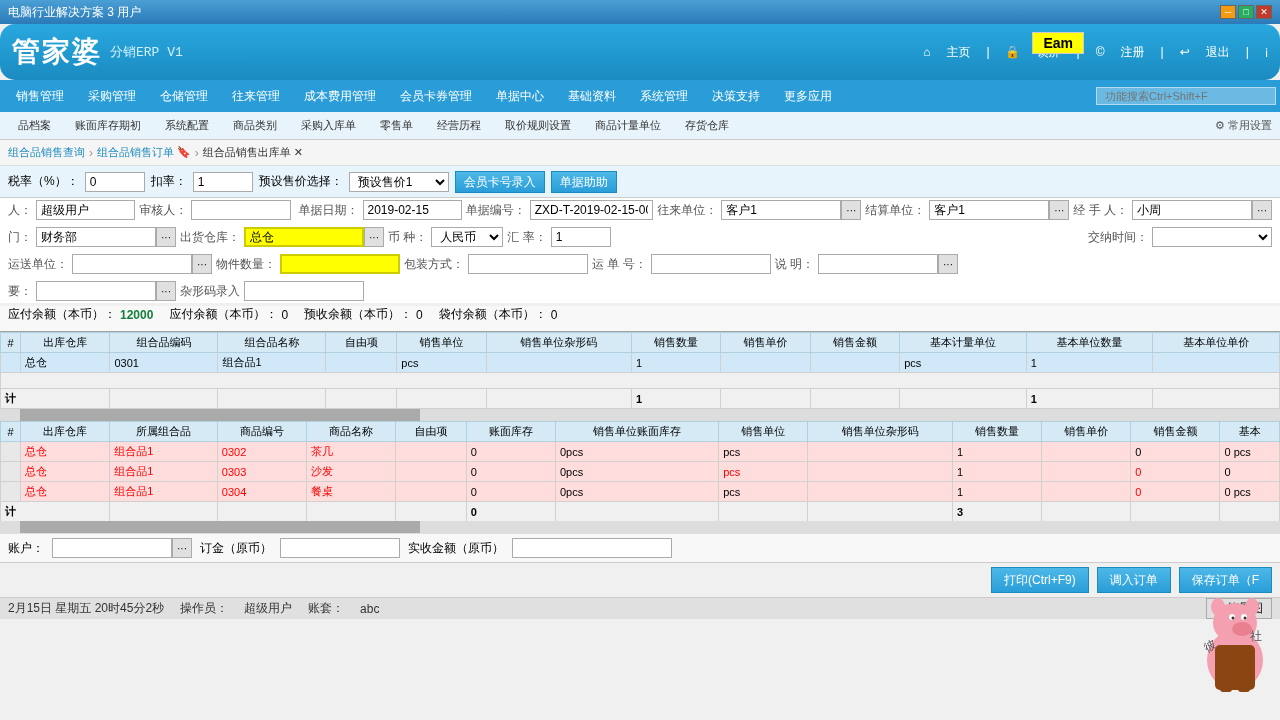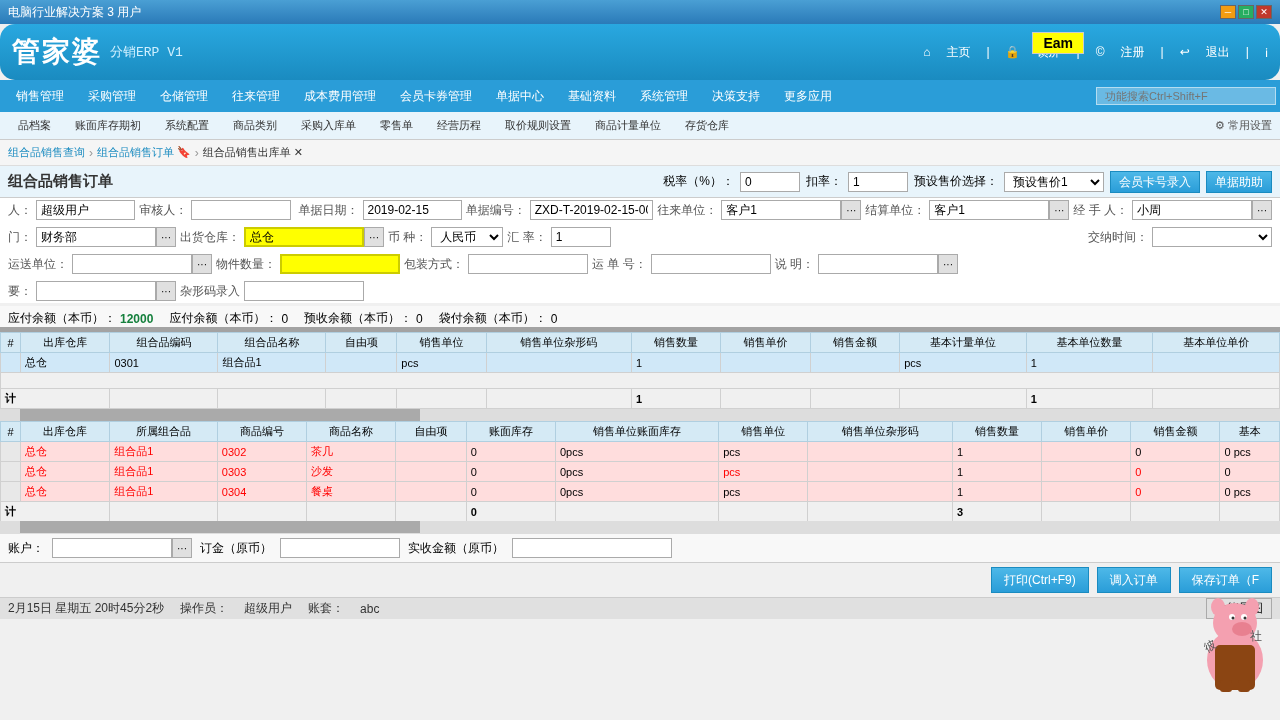--- a/index.html
+++ b/index.html
@@ -178,26 +178,26 @@
       border: 1px solid #1a8bc0;
       padding: 2px 8px;
       height: 22px;
       cursor: pointer;
       font-size: 12px;
     }
 
     
     .summary-row {
       display: flex;
-      align-items: flex-end;
+      align-items: flex-start;
       gap: 16px;
       height: 26px;
       padding: 0 8px;
       background: #f8f8f8;
-      border-bottom: 5px solid #a3a3a3;
+      border-bottom: 1px solid #a3a3a3;
       font-size: 11px;
     }
     .summary-item {
       display: flex;
       align-items: center;
       gap: 4px;
     }
     table {
       border-collapse: collapse;
       width: 100%;
@@ -361,21 +361,20 @@
 
 <div class="breadcrumb">
   <span class="breadcrumb-item">组合品销售查询</span>
   <span class="breadcrumb-sep">›</span>
   <span class="breadcrumb-item">组合品销售订单 🔖</span>
   <span class="breadcrumb-sep">›</span>
   <span class="breadcrumb-item active">组合品销售出库单 ✕</span>
 </div>
 
 <div style="background:#e8f4fb;border-bottom:1px solid #ccc;display:flex;align-items:center;padding:0 8px;height:32px;">
-  <span style="font-size:15px;font-weight:bold;color:#333;flex:1;">组合品销售订单</span>
   <div style="display:flex;align-items:center;gap:6px;">
     <span>税率（%）：</span>
     <input class="form-input narrow" type="text" value="0" style="">
     <span>扣率：</span>
     <input class="form-input narrow" type="text" value="1" style="">
     <span>预设售价选择：</span>
     <select class="select-input" style="width:100px;">
       <option>预设售价1</option>
     </select>
     <button class="btn-blue">会员卡号录入</button>

